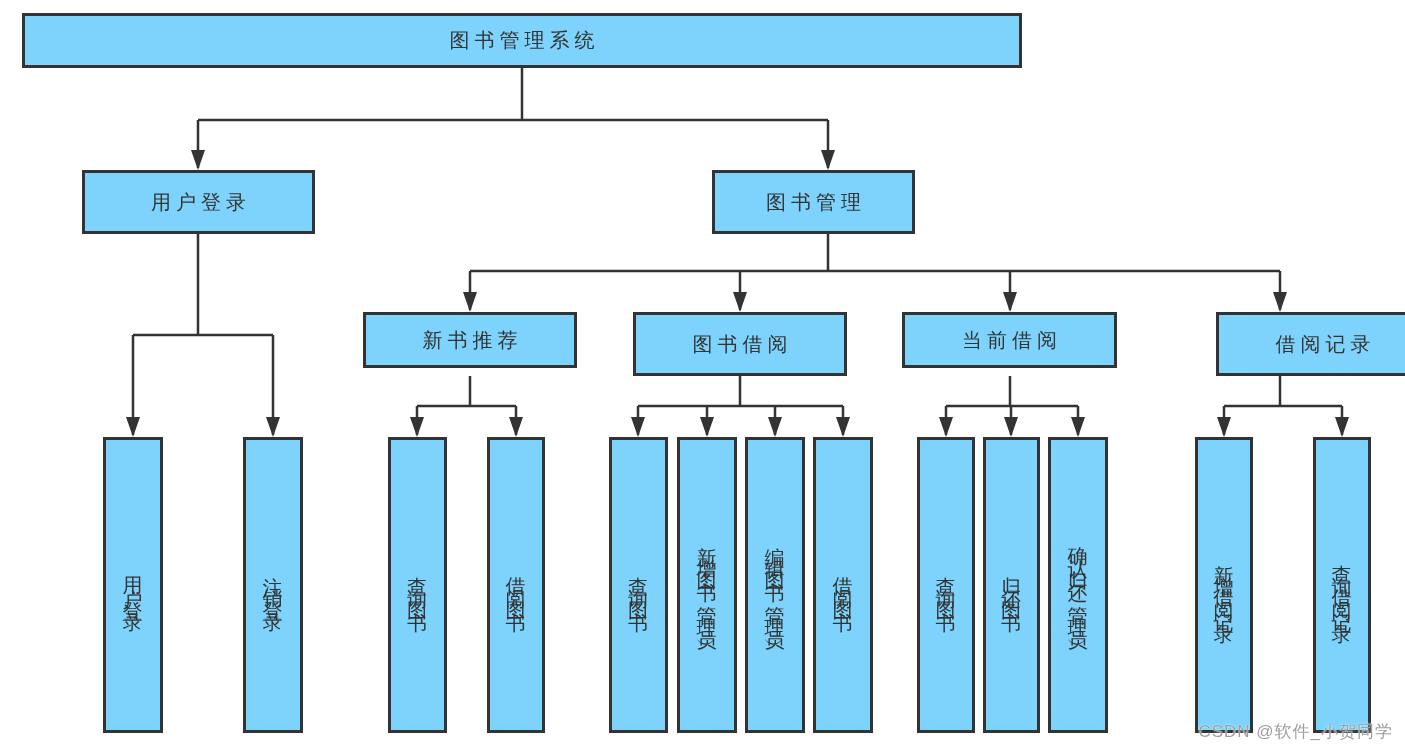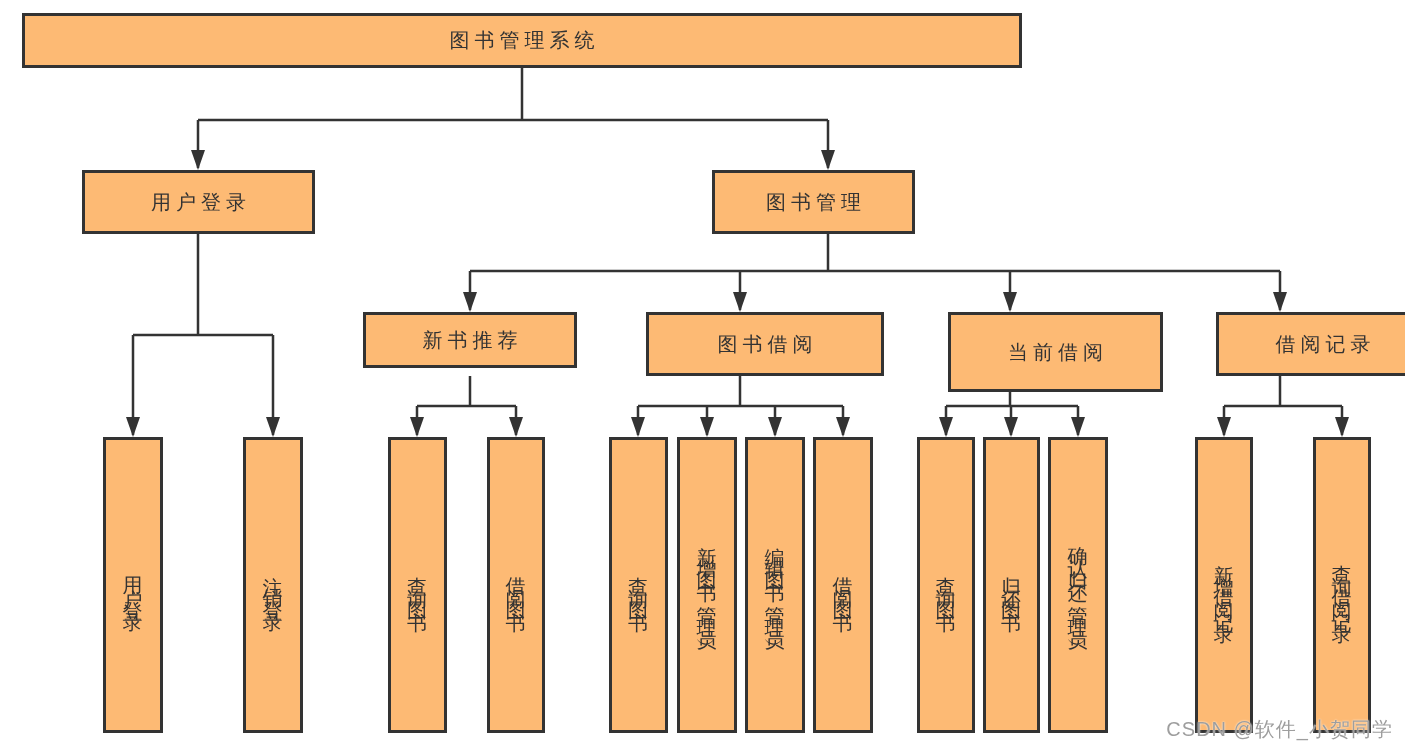--- a/index.html
+++ b/index.html
@@ -23,21 +23,21 @@
   }
   .connectors{
     position:absolute;
     left:0;top:0;
     width:1405px;height:747px;
   }
   .box{
     position:absolute;
     box-sizing:border-box;
     border:3px solid var(--border);
-    background:#fdba74;
+    background:#7dd3fc;
     display:flex;
     align-items:center;
     justify-content:center;
     color:var(--text);
     font-size:20px;
   }
   .hbox{
     letter-spacing:5px;
     text-indent:5px; 
     white-space:nowrap;
@@ -46,21 +46,21 @@
     writing-mode:vertical-rl;
     letter-spacing:12px;
     line-height:1;
     font-size:20px;
     color:var(--text);
   }
   .watermark{
     position:absolute;
     right:12px;
     bottom:4px;
-    font-size:20px;
+    font-size:17px;
     letter-spacing:1px;
     color:var(--watermark);
     white-space:nowrap;
     text-shadow:0 0 2px #ffffff;
   }
 </style>
 </head>
 <body>
 
 <div class="stage">
@@ -105,24 +105,24 @@
   <div class="box hbox" style="left:82px;top:170px;width:233px;height:64px;">
     <span>用户登录</span>
   </div>
   <div class="box hbox" style="left:712px;top:170px;width:203px;height:64px;">
     <span>图书管理</span>
   </div>
 
   <div class="box hbox" style="left:363px;top:312px;width:214px;height:56px;">
     <span>新书推荐</span>
   </div>
-  <div class="box hbox" style="left:633px;top:312px;width:238px;height:64px;margin-left:13px;">
+  <div class="box hbox" style="left:633px;top:312px;width:214px;height:64px;">
     <span>图书借阅</span>
   </div>
-  <div class="box hbox" style="left:948px;top:312px;width:215px;height:80px;align-items:center;">
+  <div class="box hbox" style="left:902px;top:312px;width:215px;height:56px;align-items:center;">
     <span>当前借阅</span>
   </div>
   <div class="box hbox" style="left:1173px;top:312px;width:214px;height:64px;margin-left:43px;">
     <span>借阅记录</span>
   </div>
 
   <div class="box leaf" style="left:103px;top:437px;width:60px;height:296px;">
     <span class="vtext">用户登录</span>
   </div>
   <div class="box leaf" style="left:243px;top:437px;width:60px;height:296px;">

